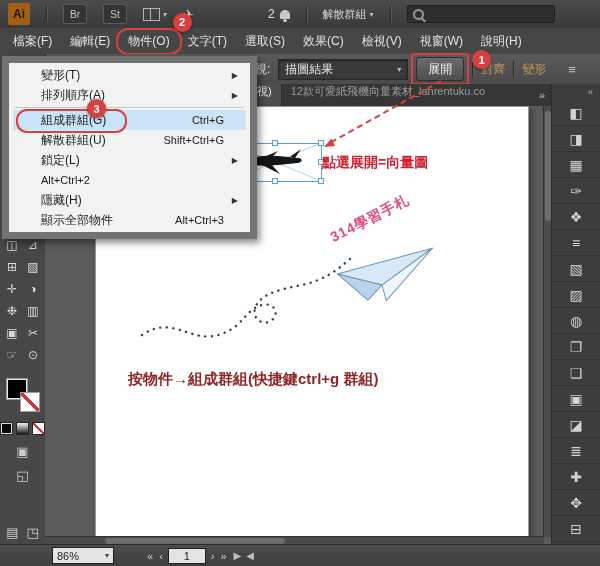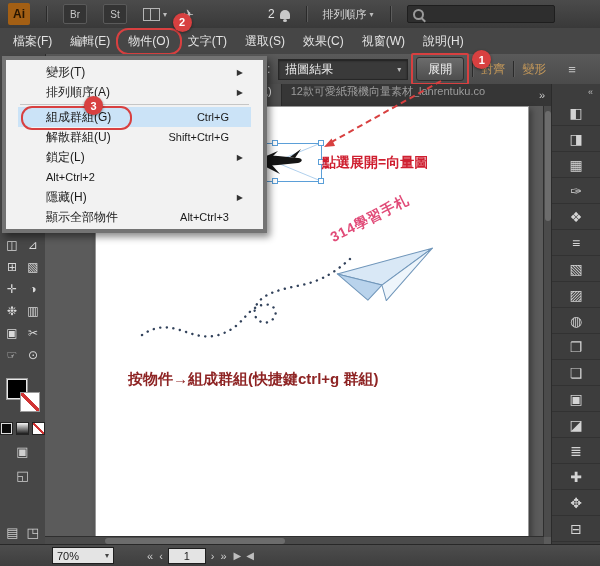--- a/index.html
+++ b/index.html
@@ -105,22 +105,22 @@
   .zoom-box .caret{color:#444;}
   .nav{display:flex;align-items:center;gap:4px;margin-left:26px;color:#cfcfcf;font-size:11px;}
   .nav-btn{padding:0 1px;}
   .nav-field{width:36px;height:14px;background:#e4e4e4;border:1px solid #1f1f1f;color:#222;font-size:11px;
     display:flex;align-items:center;justify-content:center;}
   .status-field{flex:1;margin:0 8px;height:15px;background:#393939;box-shadow:inset 0 1px 2px rgba(0,0,0,.5);
     display:flex;align-items:center;justify-content:center;color:#c9c9c9;font-size:11px;}
   .sb-right{display:flex;gap:5px;color:#bdbdbd;font-size:10px;padding-right:2px;}
 
   
-  .ctx-menu{position:absolute;left:2px;top:56px;width:233px;background:#f2f2f2;border:4px solid #737373;
-    box-shadow:3px 4px 7px rgba(0,0,0,.45);z-index:40;padding:2px 12px;}
+  .ctx-menu{position:absolute;left:2px;top:56px;width:233px;background:#f2f2f2;border:7px solid #737373;
+    box-shadow:3px 4px 7px rgba(0,0,0,.45);z-index:40;padding:2px 4px;}
   .mi{height:20px;display:flex;align-items:center;padding:0 10px 0 28px;font-size:12px;color:#1b1b1b;position:relative;}
   .mi-label{flex:1;}
   .mi-short{font-size:11px;color:#1b1b1b;margin-right:12px;}
   .mi-arrow{position:absolute;right:8px;font-size:8px;color:#333;}
   .mi.hl{background:#cbe3f7;}
   .mi.hl::after{content:"";position:absolute;left:3px;top:-1px;width:107px;height:20px;border:2px solid #d84040;
     border-radius:11px;pointer-events:none;}
   .msep{height:1px;background:#c6c6c6;margin:2px 2px;}
 
   
@@ -145,40 +145,41 @@
       <span class="layout-icon"></span>
       <span class="caret">▾</span>
     </div>
     <span class="rocket">✈</span>
     <div class="notif">
       <span>2</span>
       <span class="bell"></span>
     </div>
     <div class="vsep"></div>
     <div class="workspace">
-      <span>排列順序</span>
+      <span>解散群組</span>
       <span class="caret">▾</span>
     </div>
     <div class="vsep"></div>
     <div class="searchbox">
       <span class="mag"></span>
       <span class="search-val"></span>
     </div>
   </div>
 
   <div class="menubar">
     <span class="menu-item">檔案(F)</span>
     <span class="menu-item">編輯(E)</span>
     <span class="menu-item object">
       <span>物件(O)</span>
       <span class="badge b2">2</span>
     </span>
     <span class="menu-item">文字(T)</span>
     <span class="menu-item">選取(S)</span>
     <span class="menu-item">效果(C)</span>
+    <span class="menu-item">檢視(V)</span>
     <span class="menu-item">視窗(W)</span>
     <span class="menu-item">說明(H)</span>
   </div>
 
   <div class="controlbar">
     <span class="cb-label">檢視:</span>
     <div class="combo">
       <span>描圖結果</span>
       <span class="caret">▾</span>
     </div>
@@ -405,21 +406,21 @@
           <span>✥</span>
         </div>
         <div class="dock-icon">
           <span>⊟</span>
         </div>
       </div>
   </div>
 
   <div class="statusbar">
     <div class="zoom-box">
-      <span>70%</span>
+      <span>86%</span>
       <span class="caret">▾</span>
     </div>
     <div class="nav">
       <span class="nav-btn">«</span>
       <span class="nav-btn">‹</span>
       <span class="nav-field">1</span>
       <span class="nav-btn">›</span>
       <span class="nav-btn">»</span>
     </div>
     <div class="sb-right">

